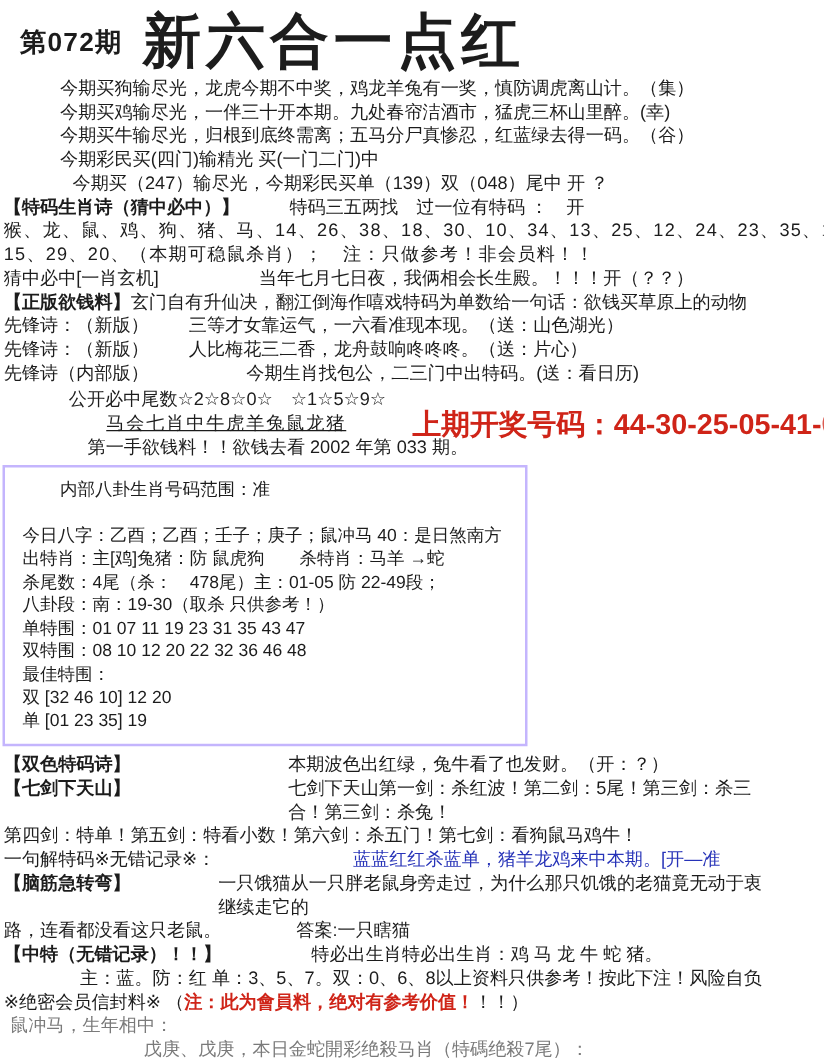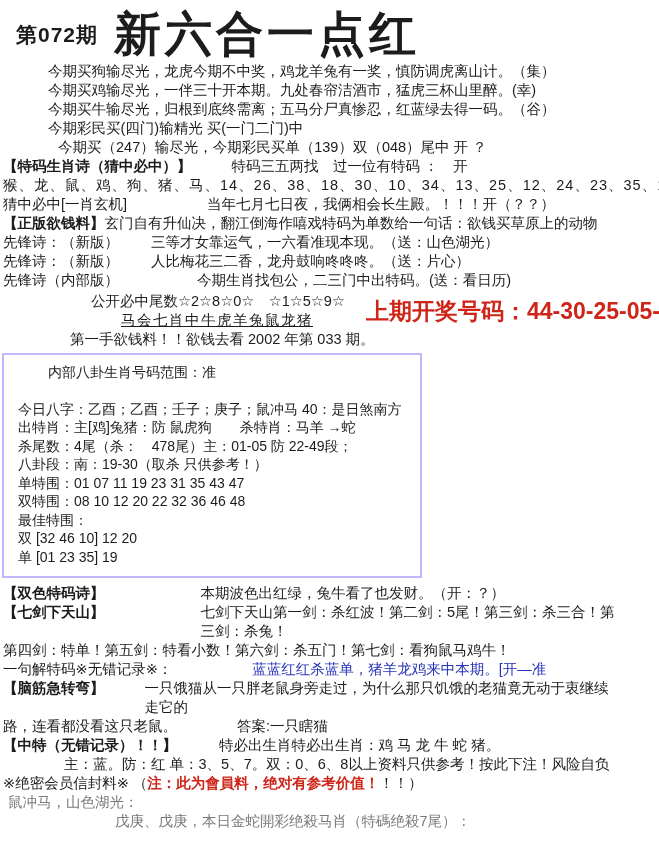--- a/index.html
+++ b/index.html
@@ -19,34 +19,34 @@
   .i48{padding-left:48px;} .i58{padding-left:58px;} .i30{padding-left:30px;margin-left:34px;}
   .i3{padding-left:3px;} .i8{padding-left:8px;} .i55{padding-left:55px;}
   .i70{padding-left:70px;} .i85{padding-left:85px;text-decoration:underline;} .i115{padding-left:115px;}
   .b{font-weight:bold;}
   .gap60{display:inline-block;width:60px;}
   .gap40{display:inline-block;width:40px;}
   .gap80{display:inline-block;width:80px;}
   .nums{letter-spacing:1px;}
   .row-xf{display:flex;}
   .row-xf .xfl{min-width:148px;padding-left:3px;}
-  .midrow{display:flex;align-items:center;margin-top:2px;margin-left:36px;}
+  .midrow{display:flex;align-items:flex-end;margin-top:2px;}
   .midleft{flex:0 0 330px;}
   .lastdraw{
     color:var(--red,#cf2418);font-weight:bold;font-size:23px;white-space:nowrap;
   }
   .box{
     margin:4px 0 6px 2px;width:392px;border:2px solid #c4b5fd;
     padding:8px 10px 10px 14px;font-size:14px;line-height:18.5px;
   }
   .box .bt{padding-left:30px;margin-bottom:18px;}
   .blue{color:var(--blue,#2733b8);}
   .red{color:var(--red,#cf2418);}
   .gray{color:var(--gray,#7a7a7a);}
-  .sec{display:flex;}
+  .sec{display:flex;gap:30px;}
   .sec .sh{flex:0 0 auto;padding-left:3px;font-weight:bold;}
   .sec .st{padding-left:14px;}
   .zsp{letter-spacing:1.5px;}
 </style>
 </head>
 <body>
 
 <div class="page">
 
   <div class="hdr">
@@ -57,20 +57,21 @@
   <div class="line i48">今期买狗输尽光，龙虎今期不中奖，鸡龙羊兔有一奖，慎防调虎离山计。（集）</div>
   <div class="line i48">今期买鸡输尽光，一伴三十开本期。九处春帘洁酒市，猛虎三杯山里醉。(幸)</div>
   <div class="line i48">今期买牛输尽光，归根到底终需离；五马分尸真惨忍，红蓝绿去得一码。（谷）</div>
   <div class="line i48">今期彩民买(四门)输精光 买(一门二门)中</div>
   <div class="line i58">今期买（247）输尽光，今期彩民买单（139）双（048）尾中 开 ？</div>
 
   <div class="line i3">
     <span class="b">【特码生肖诗（猜中必中）】</span><span class="gap40"></span><span>特码三五两找　过一位有特码 ：　开</span>
   </div>
   <div class="line i3 nums">猴、龙、鼠、鸡、狗、猪、马、14、26、38、18、30、10、34、13、25、12、24、23、35、16、40、</div>
+  <div class="line i3 nums">15、29、20、（本期可稳鼠杀肖）；　注：只做参考！非会员料！！</div>
   <div class="line i3">
     <span>猜中必中[一肖玄机]</span><span class="gap80"></span><span>当年七月七日夜，我俩相会长生殿。！！！开（？？）</span>
   </div>
 
   <div class="line i3">
     <span class="b">【正版欲钱料】</span><span>玄门自有升仙决，翻江倒海作嘻戏特码为单数给一句话：欲钱买草原上的动物</span>
   </div>
 
   <div class="row-xf">
     <span class="xfl">先锋诗：（新版）</span>
@@ -130,16 +131,16 @@
     <span>路，连看都没看这只老鼠。</span><span class="gap60"></span><span>答案:一只瞎猫</span>
   </div>
   <div class="sec">
     <span class="sh">【中特（无错记录）！！】</span>
     <span class="st" style="padding-left:42px;">特必出生肖特必出生肖：鸡 马 龙 牛 蛇 猪。</span>
   </div>
   <div class="line i30">主：蓝。防：红 单：3、5、7。双：0、6、8以上资料只供参考！按此下注！风险自负</div>
   <div class="line i3">
     <span>※绝密会员信封料※ （</span><span class="red b">注：此为會員料，绝对有参考价值！</span><span>！！）</span>
   </div>
-  <div class="line i8 gray">鼠冲马，山色湖光：</div>
+  <div class="line i8 gray">鼠冲马，生年相中：</div>
   <div class="line i115 gray">戊庚、戊庚，本日金蛇開彩绝殺马肖（特碼绝殺7尾）：</div>
 
 </div>
 
 </body></html>

